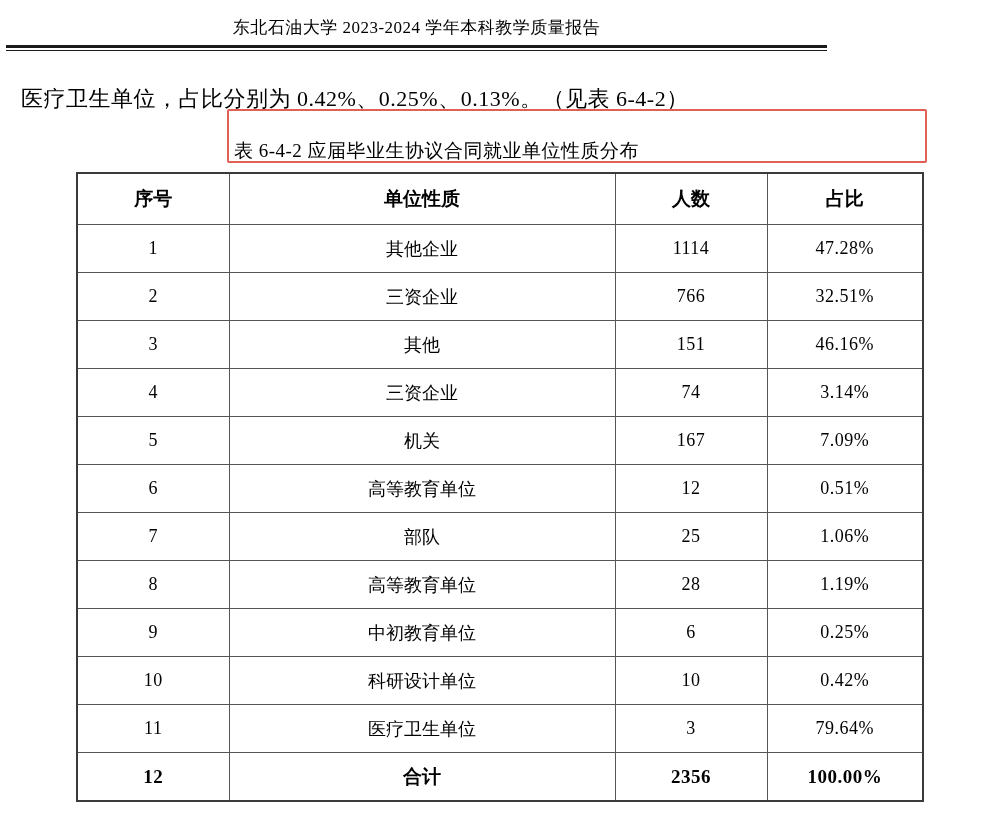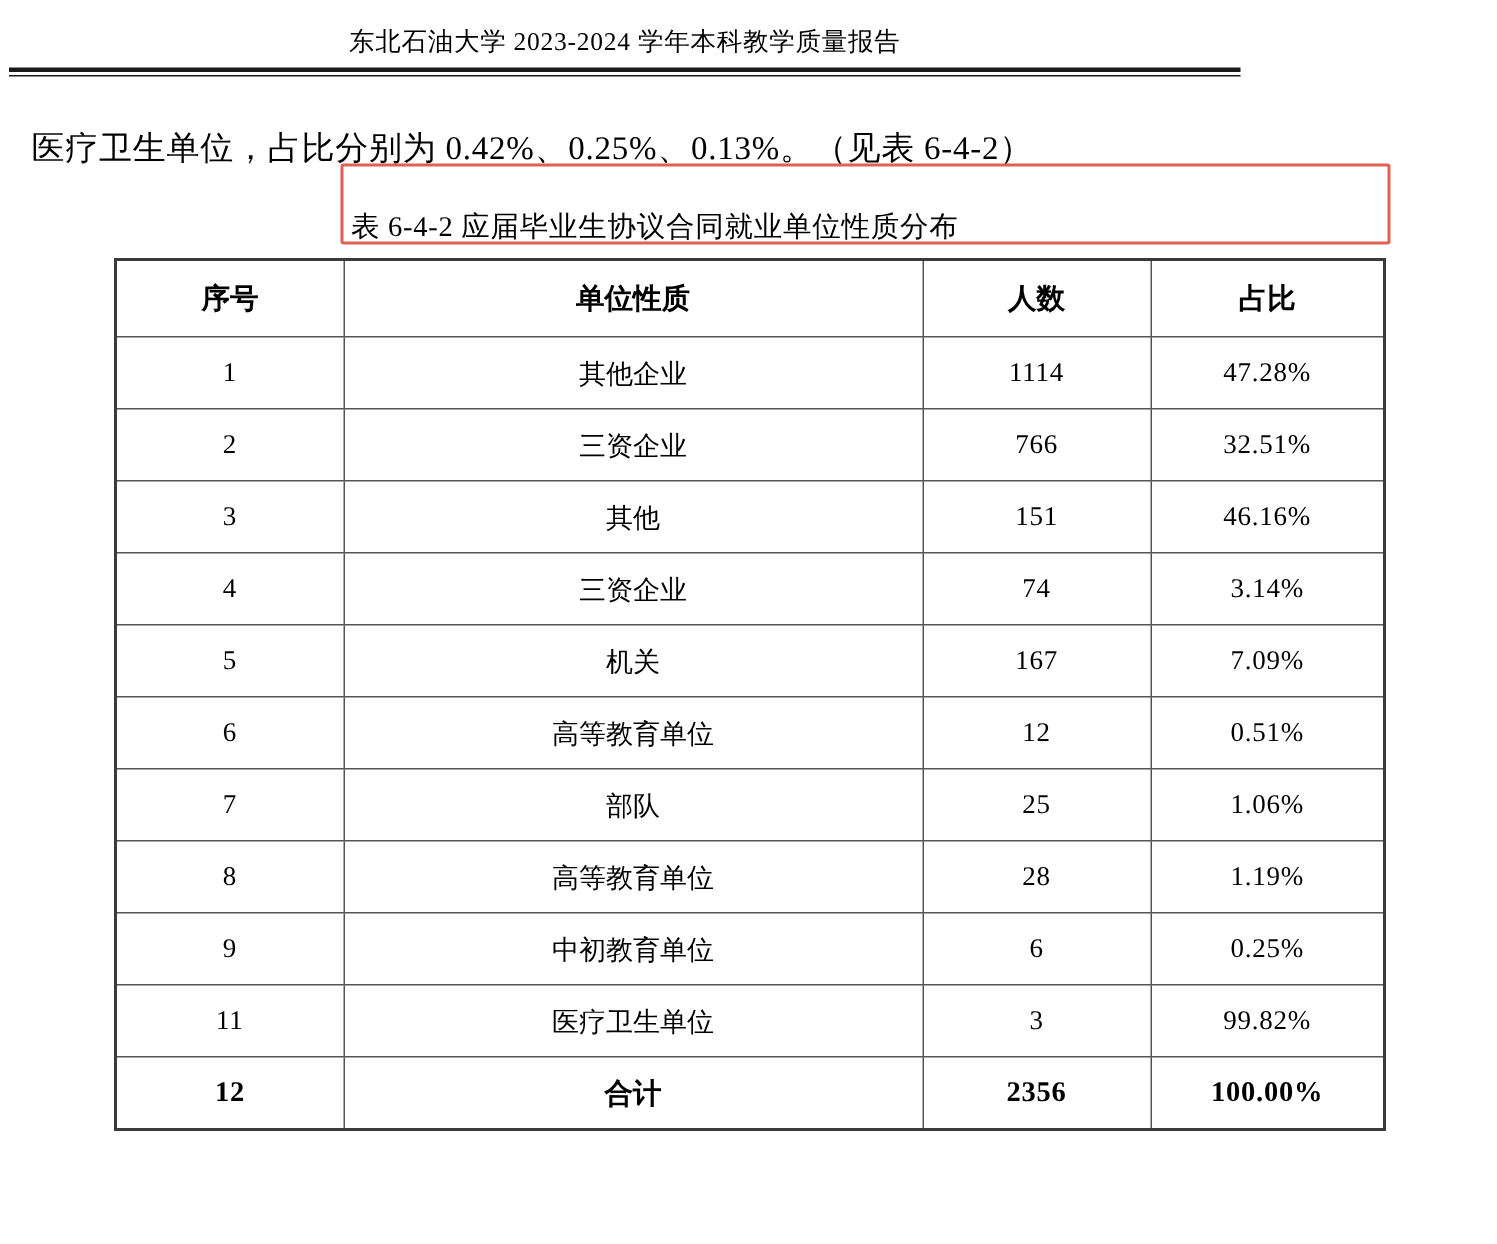--- a/index.html
+++ b/index.html
@@ -173,24 +173,30 @@
             <td class="num">28</td>
             <td class="num">1.19%</td>
           </tr>
           <tr>
             <td class="num">9</td>
             <td>中初教育单位</td>
             <td class="num">6</td>
             <td class="num">0.25%</td>
           </tr>
           <tr>
+            <td class="num">10</td>
+            <td>科研设计单位</td>
+            <td class="num">10</td>
+            <td class="num">0.42%</td>
+          </tr>
+          <tr>
             <td class="num">11</td>
             <td>医疗卫生单位</td>
             <td class="num">3</td>
-            <td class="num">99.82%</td>
+            <td class="num">79.64%</td>
           </tr>
           <tr class="total">
             <td class="num">12</td>
             <td>合计</td>
             <td class="num">2356</td>
             <td class="num">100.00%</td>
           </tr>
         </tbody>
     </table>
   </div>

